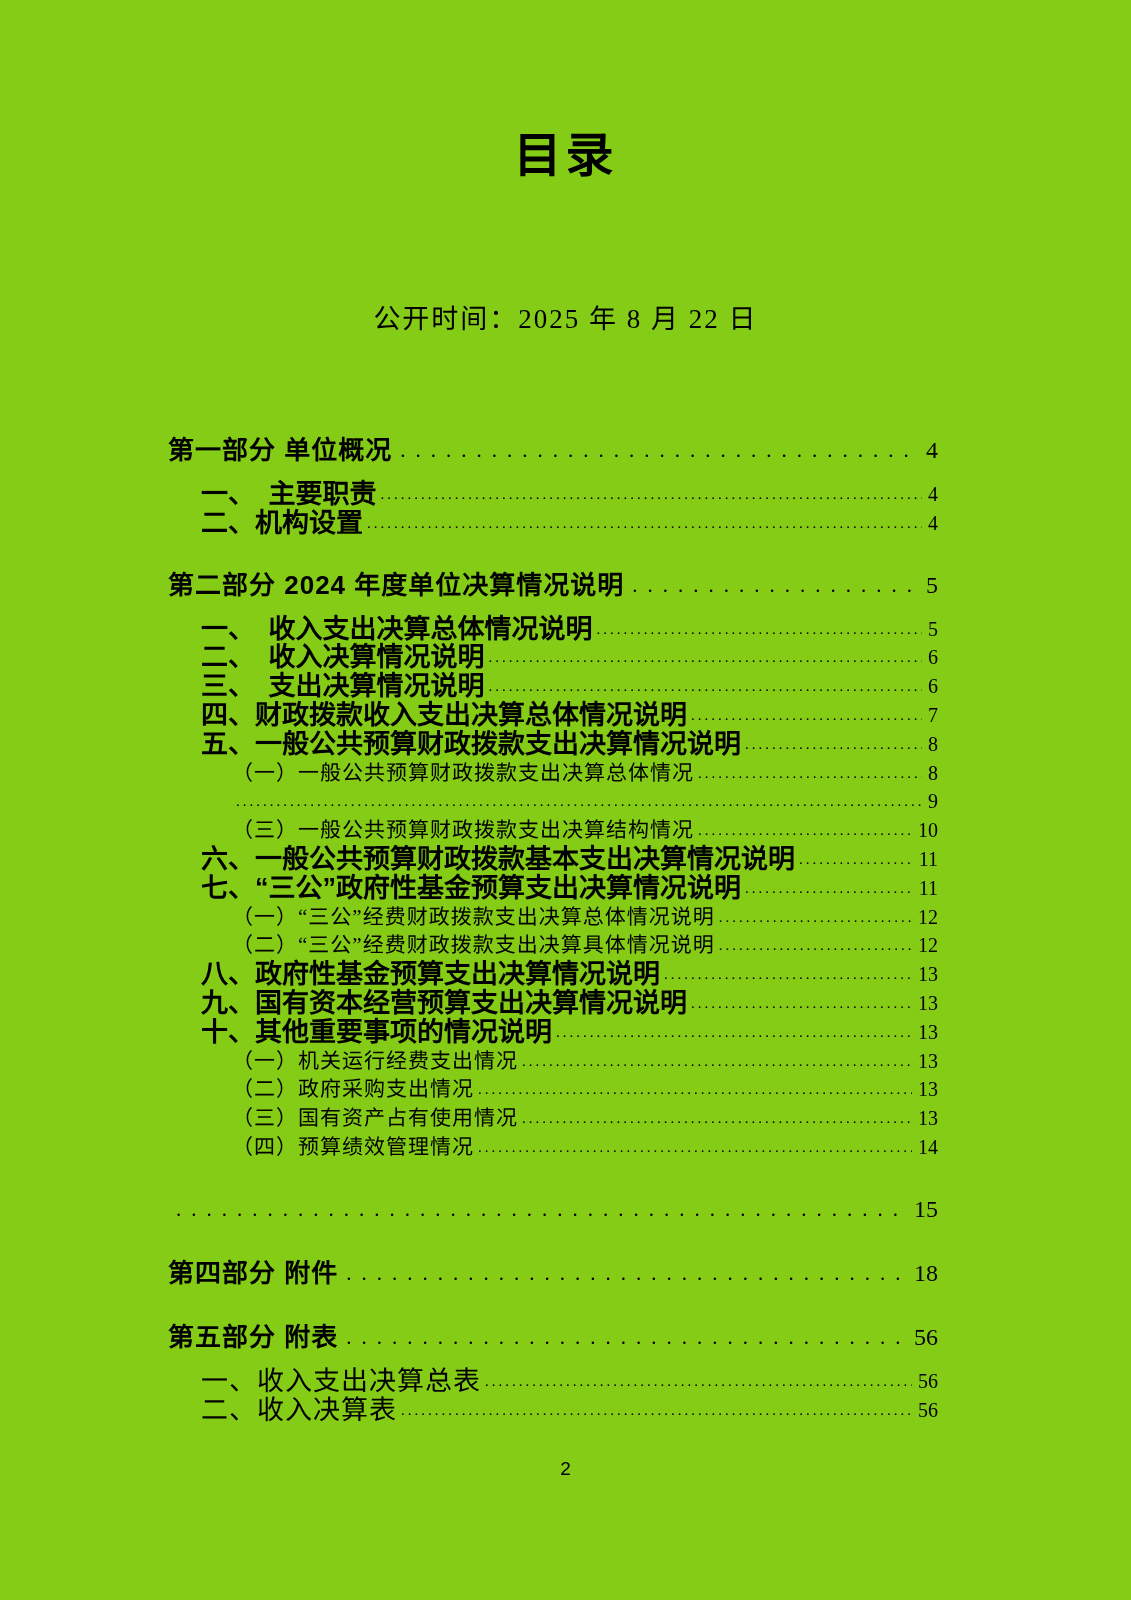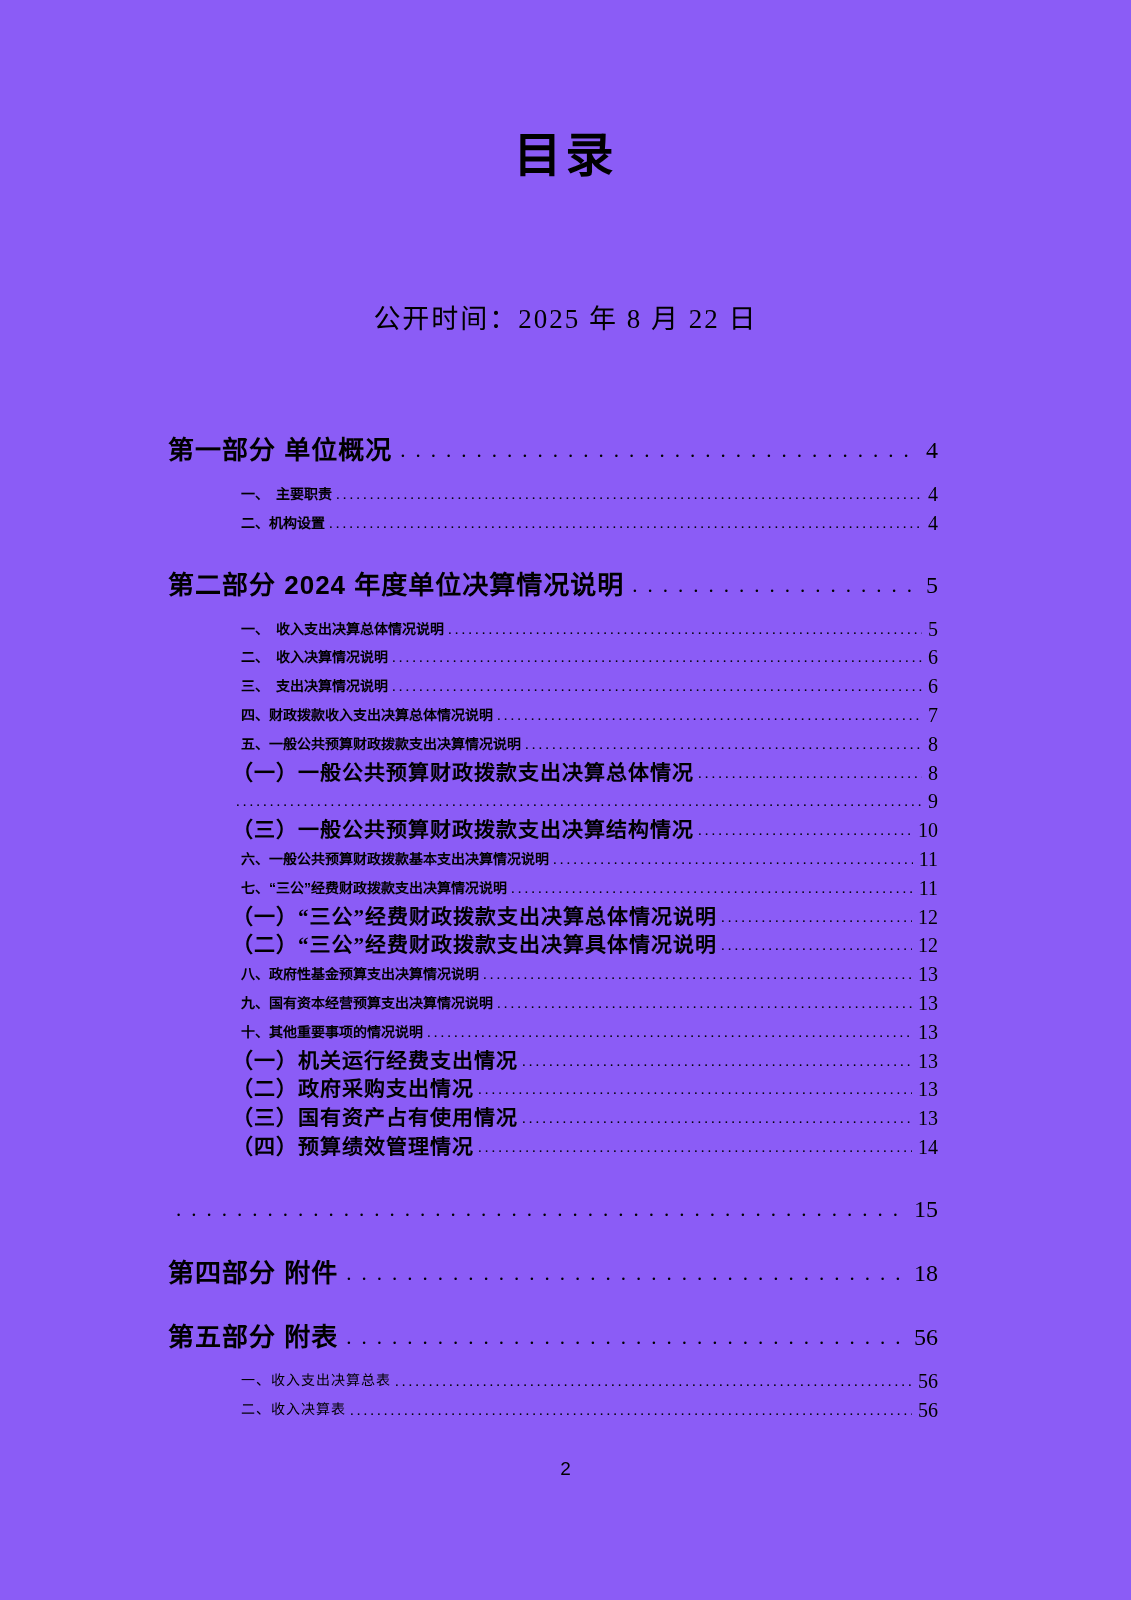--- a/index.html
+++ b/index.html
@@ -11,21 +11,21 @@
     width: 1131px;
     height: 1600px;
     position: relative;
     overflow: hidden;
     color: #000;
   }
   .page {
     position: relative;
     width: 1131px;
     height: 1600px;
-    background: #8b5cf6;
+    background: #84cc16;
   }
   .doc-title {
     margin: 0;
     padding-top: 126px;
     text-align: center;
     font-family: "Liberation Sans", "DejaVu Sans", sans-serif;
     font-weight: bold;
     font-size: 48px;
     line-height: 60px;
     letter-spacing: 4px;
@@ -85,32 +85,31 @@
   }
   
   .toc-row.l2 {
     padding-left: 33px;
     width: 737px;
     line-height: 28.8px;
   }
   .toc-row.l2 .label {
     font-family: "Liberation Sans", "DejaVu Sans", sans-serif;
     font-weight: bold;
-    font-size: 14px;
-    margin-left: 40px;
+    font-size: 27px;
   }
   
   .toc-row.l3 {
     padding-left: 64px;
     width: 706px;
     line-height: 28.8px;
   }
   .toc-row.l3 .label {
     font-family: "Liberation Serif", "DejaVu Serif", serif;
-    font-weight: bold;
+    font-weight: normal;
     font-size: 21px;
     letter-spacing: 1px;
   }
   
   .toc-row.fs .label {
     font-family: "Liberation Serif", "DejaVu Serif", serif;
     font-weight: normal;
     letter-spacing: 1px;
   }
   .toc-row.l2 .dots, .toc-row.l3 .dots {
@@ -197,21 +196,21 @@
         <span class="label">（三）一般公共预算财政拨款支出决算结构情况</span>
         <span class="dots">............................................................................................................................................................................................................................................................................................................</span>
         <span class="pg">10</span>
       </div>
       <div class="toc-row l2">
         <span class="label">六、一般公共预算财政拨款基本支出决算情况说明</span>
         <span class="dots">............................................................................................................................................................................................................................................................................................................</span>
         <span class="pg">11</span>
       </div>
       <div class="toc-row l2">
-        <span class="label">七、“三公”经费财政拨款支出决算情况说明</span>
+        <span class="label">七、“三公”政府性基金预算支出决算情况说明</span>
         <span class="dots">............................................................................................................................................................................................................................................................................................................</span>
         <span class="pg">11</span>
       </div>
       <div class="toc-row l3">
         <span class="label">（一）“三公”经费财政拨款支出决算总体情况说明</span>
         <span class="dots">............................................................................................................................................................................................................................................................................................................</span>
         <span class="pg">12</span>
       </div>
       <div class="toc-row l3">
         <span class="label">（二）“三公”经费财政拨款支出决算具体情况说明</span>

